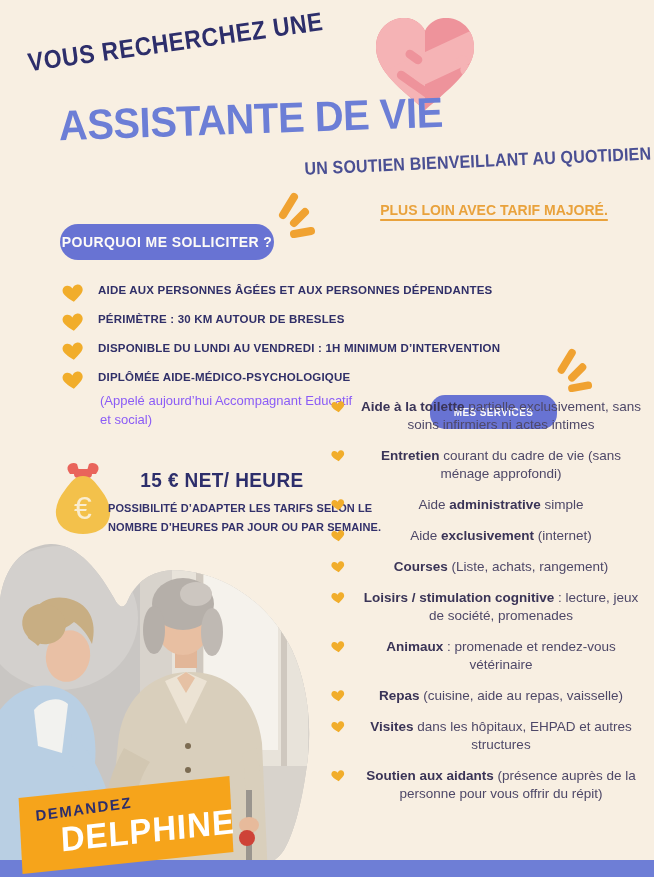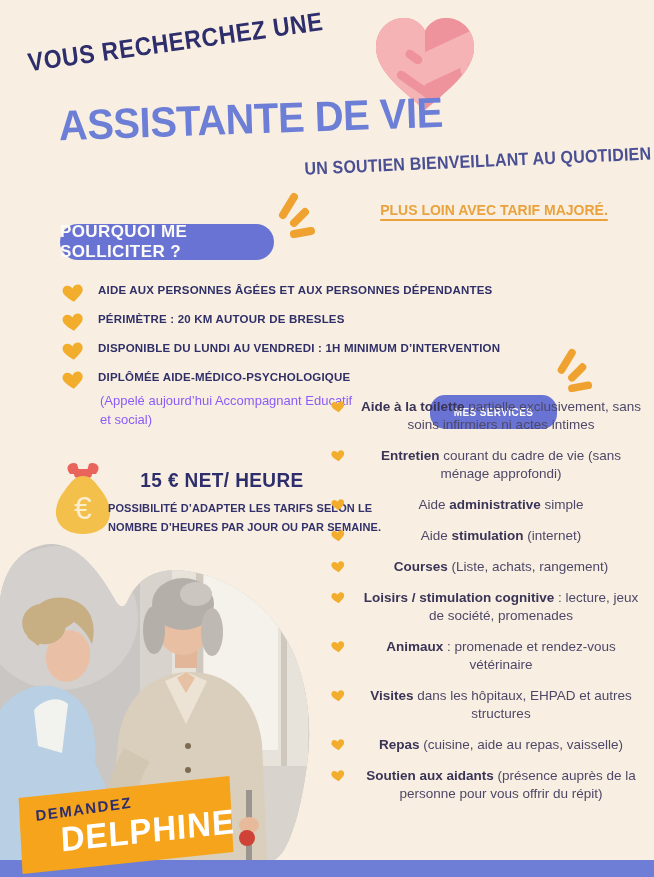--- a/index.html
+++ b/index.html
@@ -30,21 +30,21 @@
   .perimeter .pl {
     font-weight:bold; font-size:14px; color:#e9a23c; line-height:27px; white-space:nowrap;
     text-decoration:underline; text-underline-offset:4px; text-decoration-thickness:2px;
   }
 
   
   .badge {
     position:absolute; background:#6873d3; color:#fdfbf7; font-weight:bold;
     display:flex; align-items:center; justify-content:center; letter-spacing:.4px;
   }
-  .why-badge  { left:60px;  top:224px; width:214px; height:36px; border-radius:18px; font-size:17px; }
+  .why-badge  { left:60px;  top:224px; width:214px; height:36px; border-radius:18px; font-size:14px; }
   .services-badge { left:430px; top:395px; width:127px; height:34px; border-radius:15px; font-size:10px; }
 
   .sparkle { position:absolute; }
   .sparkle.s1 { left:270px; top:192px; width:46px; height:48px; }
   .sparkle.s2 { left:549px; top:348px; width:44px; height:46px; }
 
   
   .why-list { position:absolute; left:62px; top:284px; list-style:none; }
   .why-item { display:flex; gap:14px; margin-bottom:9px; height:20px; }
   .why-text {
@@ -135,21 +135,21 @@
     <li class="why-item">
       <svg class="hb big" viewBox="0 0 24 20">
           <use href="#heartSym"></use>
         </svg>
       <span class="why-text">AIDE AUX PERSONNES ÂGÉES ET AUX PERSONNES DÉPENDANTES</span>
     </li>
     <li class="why-item">
       <svg class="hb big" viewBox="0 0 24 20">
           <use href="#heartSym"></use>
         </svg>
-      <span class="why-text">PÉRIMÈTRE : 20 KM AUTOUR DE BRESLES</span>
+      <span class="why-text">PÉRIMÈTRE : 30 KM AUTOUR DE BRESLES</span>
     </li>
     <li class="why-item">
       <svg class="hb big" viewBox="0 0 24 20">
           <use href="#heartSym"></use>
         </svg>
       <span class="why-text">DISPONIBLE DU LUNDI AU VENDREDI : 1H MINIMUM D’INTERVENTION</span>
     </li>
     <li class="why-item">
       <svg class="hb big" viewBox="0 0 24 20">
           <use href="#heartSym"></use>
@@ -200,21 +200,21 @@
     <li class="svc">
       <svg class="hb sm" viewBox="0 0 24 20">
           <use href="#heartSym"></use>
         </svg>
       <p class="svc-text"><span>Aide </span><b>administrative</b><span> simple</span></p>
     </li>
     <li class="svc">
       <svg class="hb sm" viewBox="0 0 24 20">
           <use href="#heartSym"></use>
         </svg>
-      <p class="svc-text"><span>Aide </span><b>stimulation</b><span> (internet)</span></p>
+      <p class="svc-text"><span>Aide </span><b>exclusivement</b><span> (internet)</span></p>
     </li>
     <li class="svc">
       <svg class="hb sm" viewBox="0 0 24 20">
           <use href="#heartSym"></use>
         </svg>
       <p class="svc-text"><span></span><b>Courses</b><span> (Liste, achats, rangement)</span></p>
     </li>
     <li class="svc">
       <svg class="hb sm" viewBox="0 0 24 20">
           <use href="#heartSym"></use>
@@ -224,27 +224,27 @@
     <li class="svc">
       <svg class="hb sm" viewBox="0 0 24 20">
           <use href="#heartSym"></use>
         </svg>
       <p class="svc-text"><span></span><b>Animaux</b><span> : promenade et rendez-vous vétérinaire</span></p>
     </li>
     <li class="svc">
       <svg class="hb sm" viewBox="0 0 24 20">
           <use href="#heartSym"></use>
         </svg>
+      <p class="svc-text"><span></span><b>Repas</b><span> (cuisine, aide au repas, vaisselle)</span></p>
+    </li>
+    <li class="svc">
+      <svg class="hb sm" viewBox="0 0 24 20">
+          <use href="#heartSym"></use>
+        </svg>
       <p class="svc-text"><span></span><b>Visites</b><span> dans les hôpitaux, EHPAD et autres structures</span></p>
-    </li>
-    <li class="svc">
-      <svg class="hb sm" viewBox="0 0 24 20">
-          <use href="#heartSym"></use>
-        </svg>
-      <p class="svc-text"><span></span><b>Repas</b><span> (cuisine, aide au repas, vaisselle)</span></p>
     </li>
     <li class="svc">
       <svg class="hb sm" viewBox="0 0 24 20">
           <use href="#heartSym"></use>
         </svg>
       <p class="svc-text"><span></span><b>Soutien aux aidants</b><span> (présence auprès de la personne pour vous offrir du répit)</span></p>
     </li>
   </ul>
 
   <svg class="photo" viewBox="0 0 315 339">

